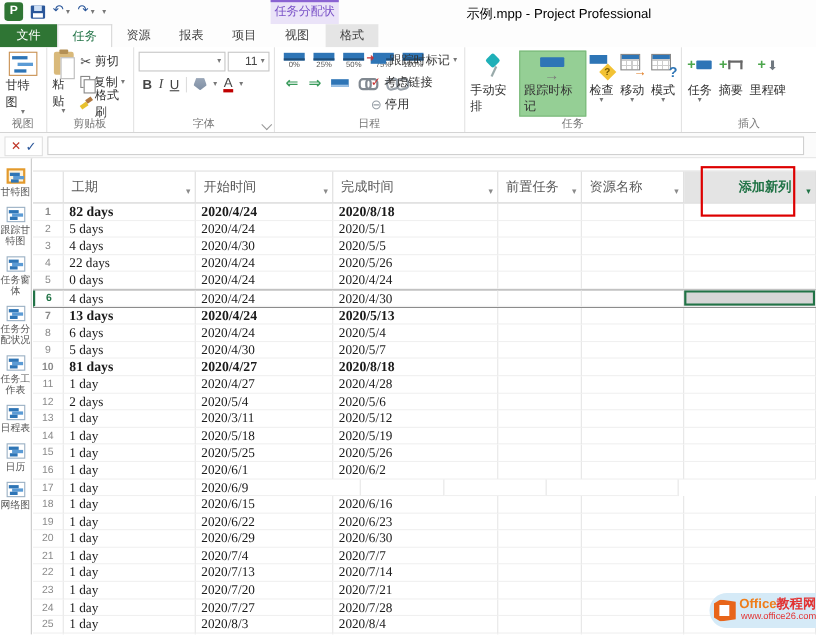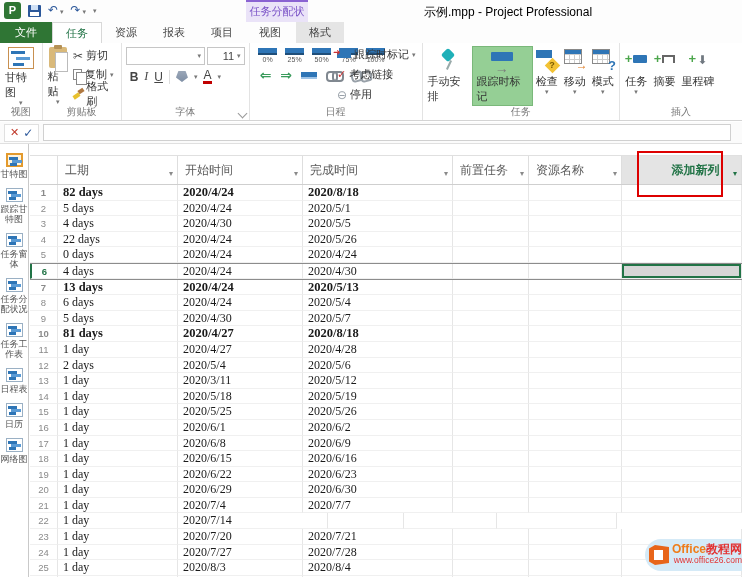--- a/index.html
+++ b/index.html
@@ -626,21 +626,20 @@
           <div class="tc dur">1 day</div>
           <div class="tc start">2020/6/1</div>
           <div class="tc fin">2020/6/2</div>
           <div class="tc pred"></div>
           <div class="tc res"></div>
           <div class="tc add"></div>
         </div>
         <div class="trow">
           <div class="tc num">17</div>
           <div class="tc dur">1 day</div>
-          <div class="tc start">2020/6/8</div>
           <div class="tc fin">2020/6/9</div>
           <div class="tc pred"></div>
           <div class="tc res"></div>
           <div class="tc add"></div>
         </div>
         <div class="trow">
           <div class="tc num">18</div>
           <div class="tc dur">1 day</div>
           <div class="tc start">2020/6/15</div>
           <div class="tc fin">2020/6/16</div>
@@ -671,20 +670,21 @@
           <div class="tc dur">1 day</div>
           <div class="tc start">2020/7/4</div>
           <div class="tc fin">2020/7/7</div>
           <div class="tc pred"></div>
           <div class="tc res"></div>
           <div class="tc add"></div>
         </div>
         <div class="trow">
           <div class="tc num">22</div>
           <div class="tc dur">1 day</div>
+          <div class="tc start">2020/7/13</div>
           <div class="tc fin">2020/7/14</div>
           <div class="tc pred"></div>
           <div class="tc res"></div>
           <div class="tc add"></div>
         </div>
         <div class="trow">
           <div class="tc num">23</div>
           <div class="tc dur">1 day</div>
           <div class="tc start">2020/7/20</div>
           <div class="tc fin">2020/7/21</div>

